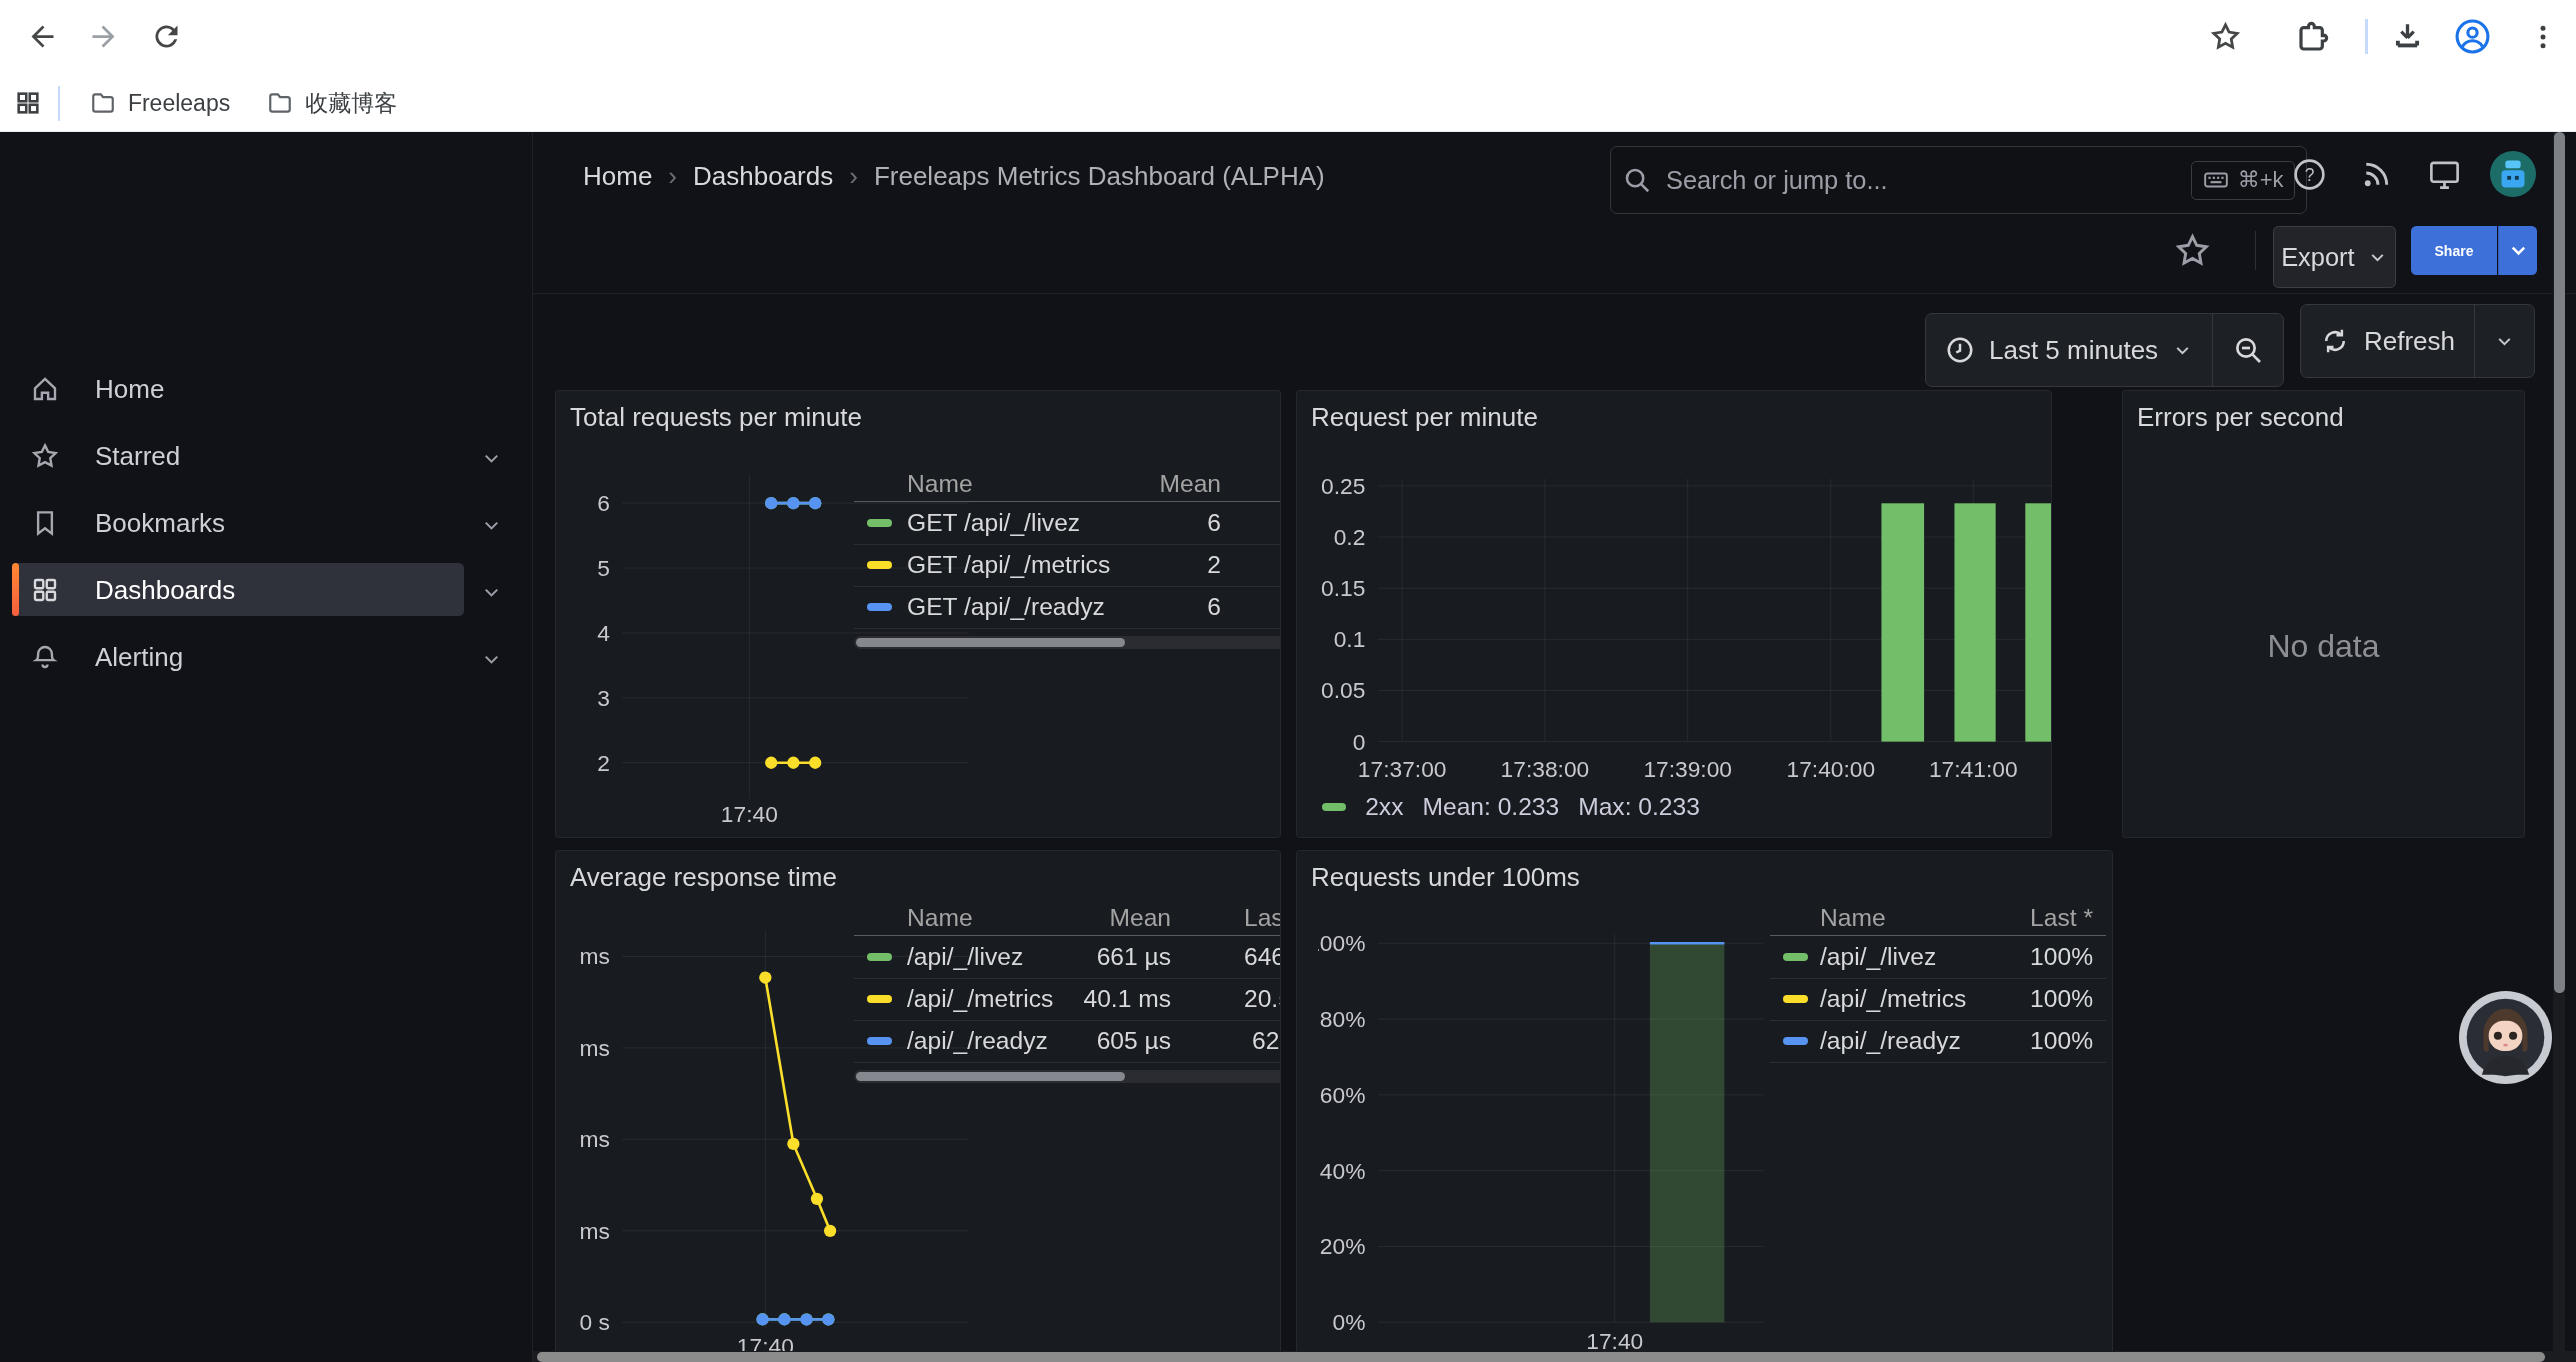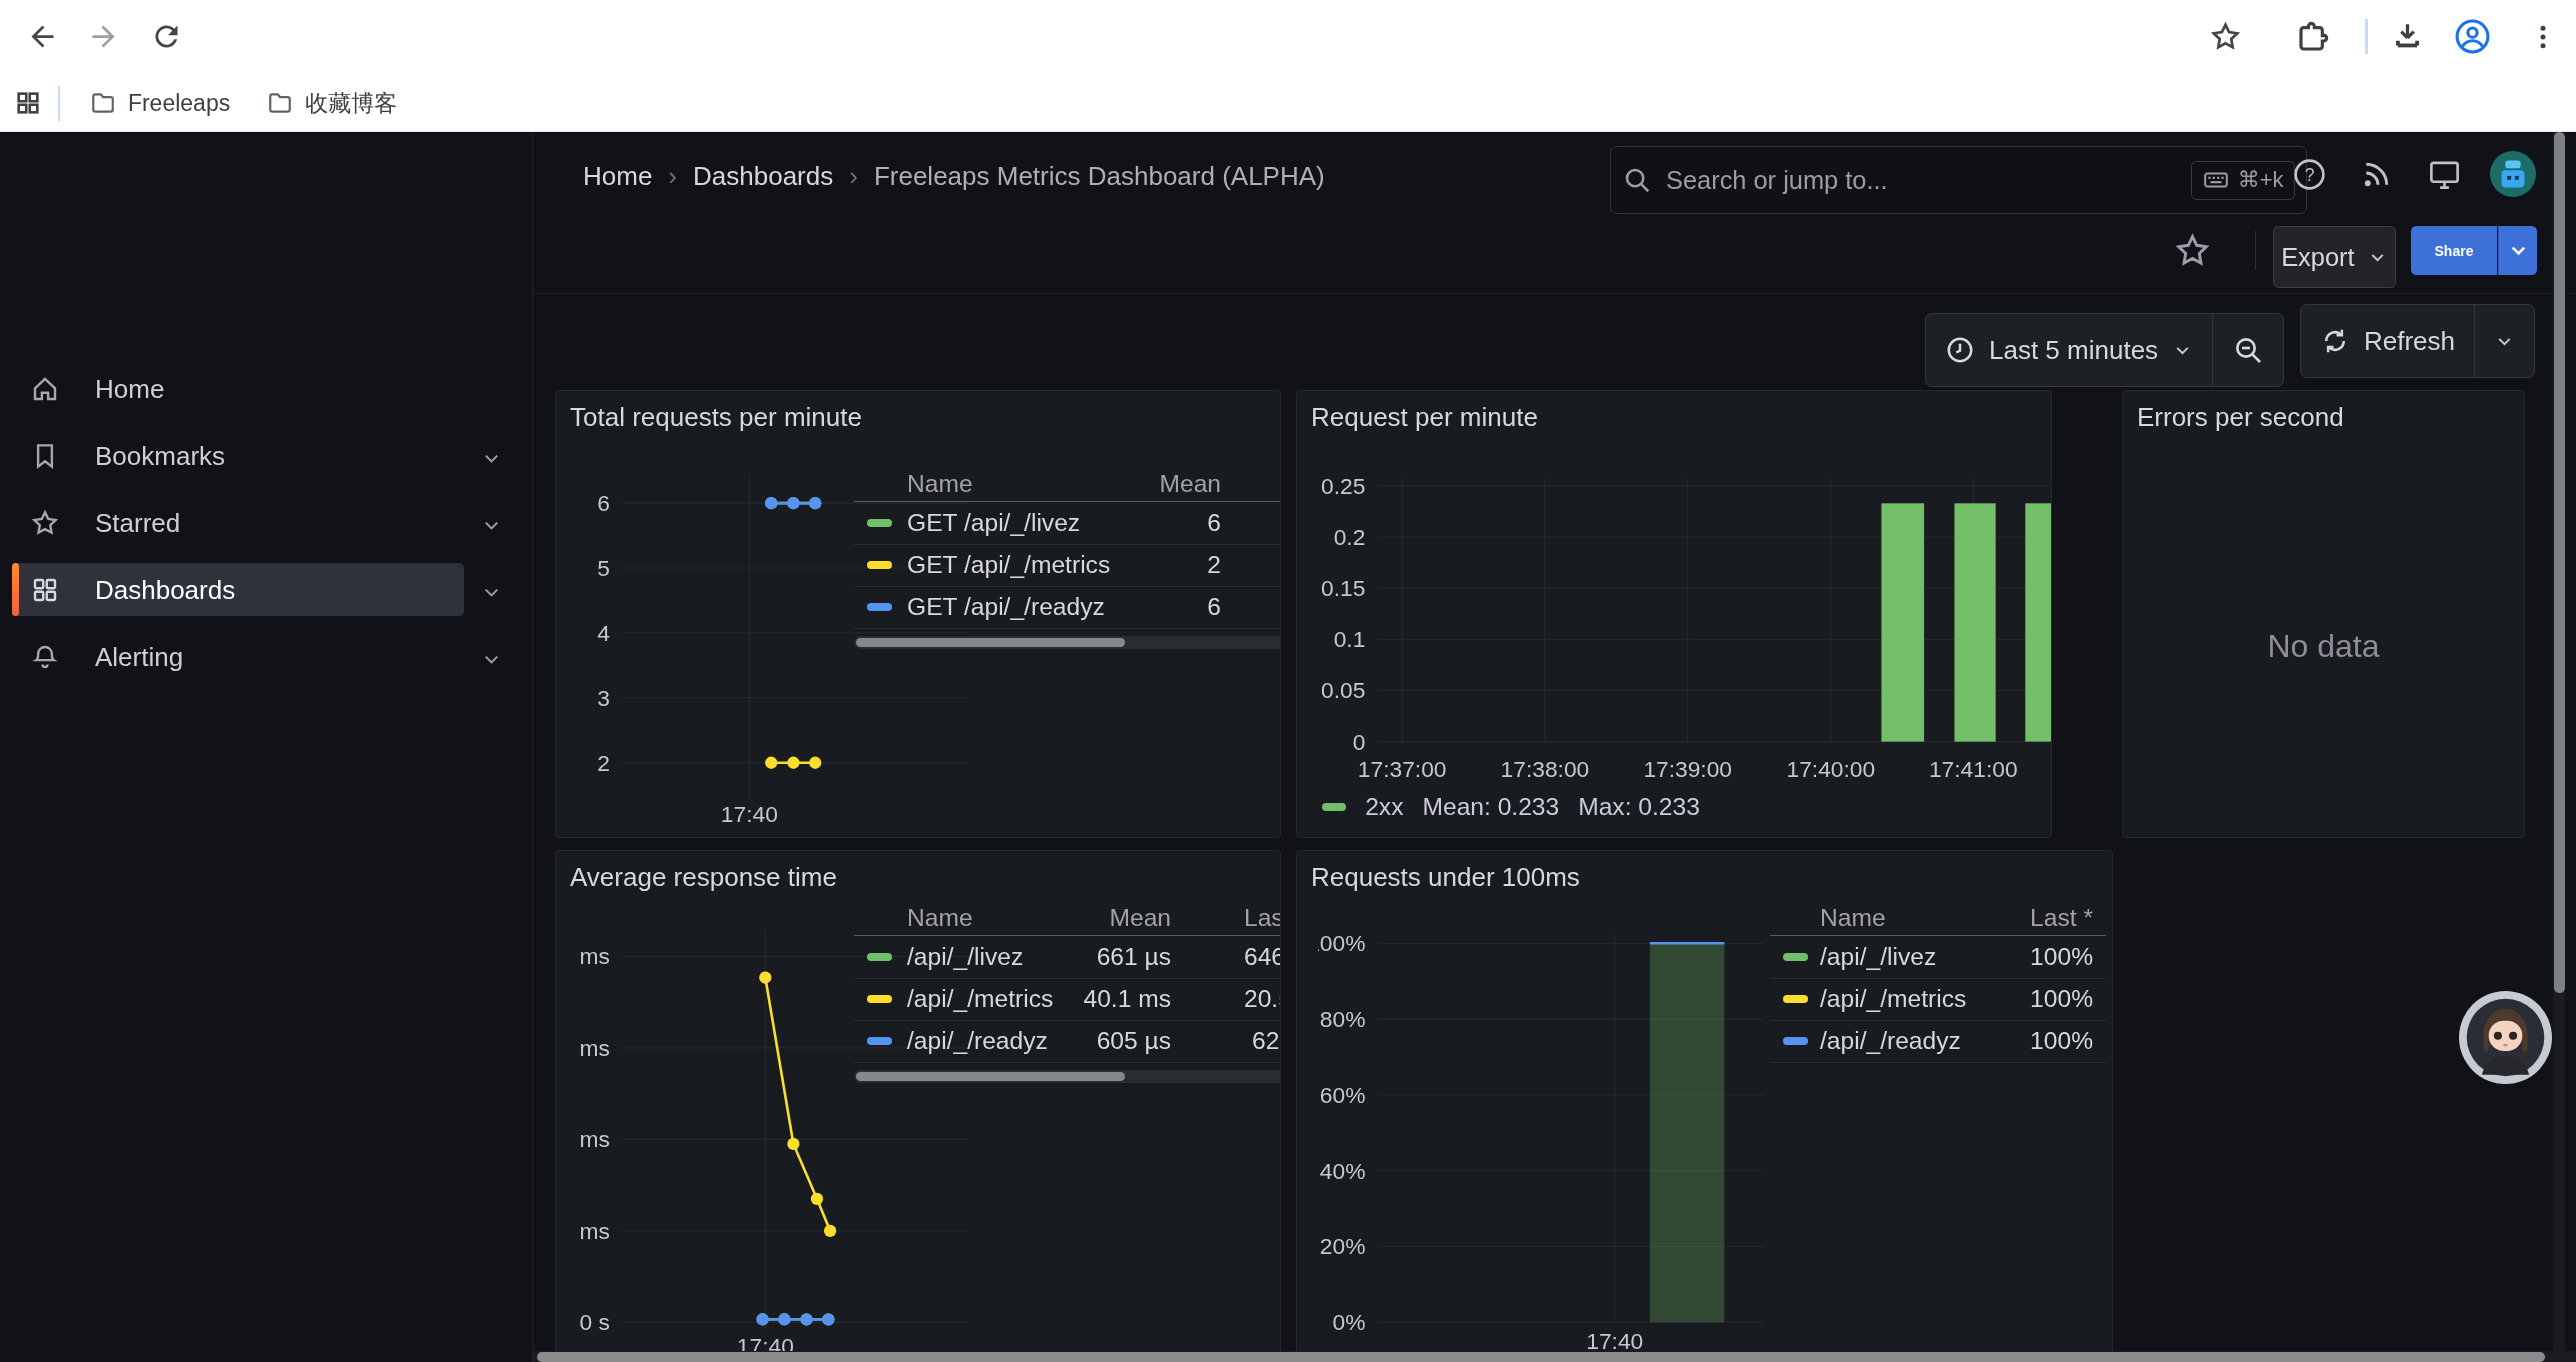--- a/index.html
+++ b/index.html
@@ -179,33 +179,33 @@
       <div class="side-item" style="position: relative;">
         <div class="hl"></div>
         <svg class="side-icon" width="30" height="30" viewBox="0 0 24 24">
           <path d="M4 11.5 12 4l8 7.5V20h-5.5v-5h-5v5H4z" fill="none" stroke="#a5a8b0" stroke-width="1.9"></path>
         </svg>
         <span class="side-label">Home</span>
       </div>
       <div class="side-item" style="position: relative;">
         <div class="hl"></div>
         <svg class="side-icon" width="30" height="30" viewBox="0 0 24 24">
-          <path d="M6.5 3.5h11V20.5l-5.5-4.3-5.5 4.3z" fill="none" stroke="#a5a8b0" stroke-width="1.9"></path>
-        </svg>
-        <span class="side-label">Bookmarks</span>
+          <path d="M12 3.5l2.6 5.3 5.9.9-4.3 4.1 1 5.9-5.2-2.8-5.2 2.8 1-5.9L3.5 9.7l5.9-.9z" fill="none" stroke="#a5a8b0" stroke-width="1.9"></path>
+        </svg>
+        <span class="side-label">Starred</span>
         <svg class="side-chev" width="23" height="23" viewBox="0 0 24 24">
           <path d="M6 9l6 6 6-6" fill="none" stroke="#9d9da8" stroke-width="2.2"></path>
         </svg>
       </div>
       <div class="side-item" style="position: relative;">
         <div class="hl"></div>
         <svg class="side-icon" width="30" height="30" viewBox="0 0 24 24">
-          <path d="M12 3.5l2.6 5.3 5.9.9-4.3 4.1 1 5.9-5.2-2.8-5.2 2.8 1-5.9L3.5 9.7l5.9-.9z" fill="none" stroke="#a5a8b0" stroke-width="1.9"></path>
-        </svg>
-        <span class="side-label">Starred</span>
+          <path d="M6.5 3.5h11V20.5l-5.5-4.3-5.5 4.3z" fill="none" stroke="#a5a8b0" stroke-width="1.9"></path>
+        </svg>
+        <span class="side-label">Bookmarks</span>
         <svg class="side-chev" width="23" height="23" viewBox="0 0 24 24">
           <path d="M6 9l6 6 6-6" fill="none" stroke="#9d9da8" stroke-width="2.2"></path>
         </svg>
       </div>
       <div class="side-item active" style="position: relative;">
         <div class="hl"></div>
         <div class="bar"></div>
         <svg class="side-icon" width="30" height="30" viewBox="0 0 24 24">
           <g fill="none" stroke="#d8d9dd" stroke-width="1.9">
             <rect x="4" y="4" width="6.6" height="6.6" rx="1"></rect>

